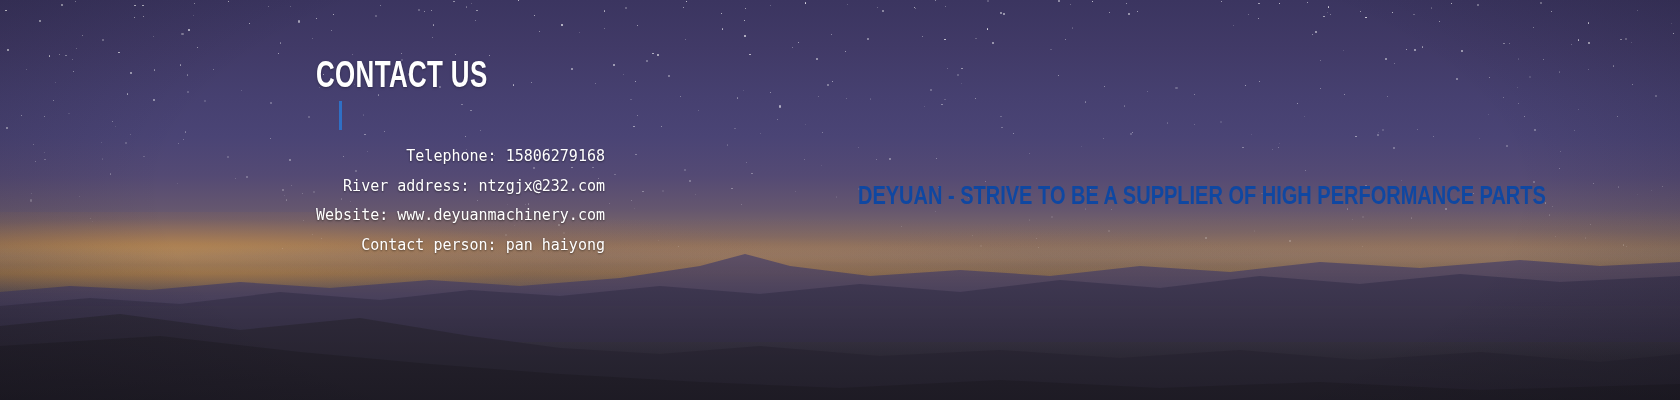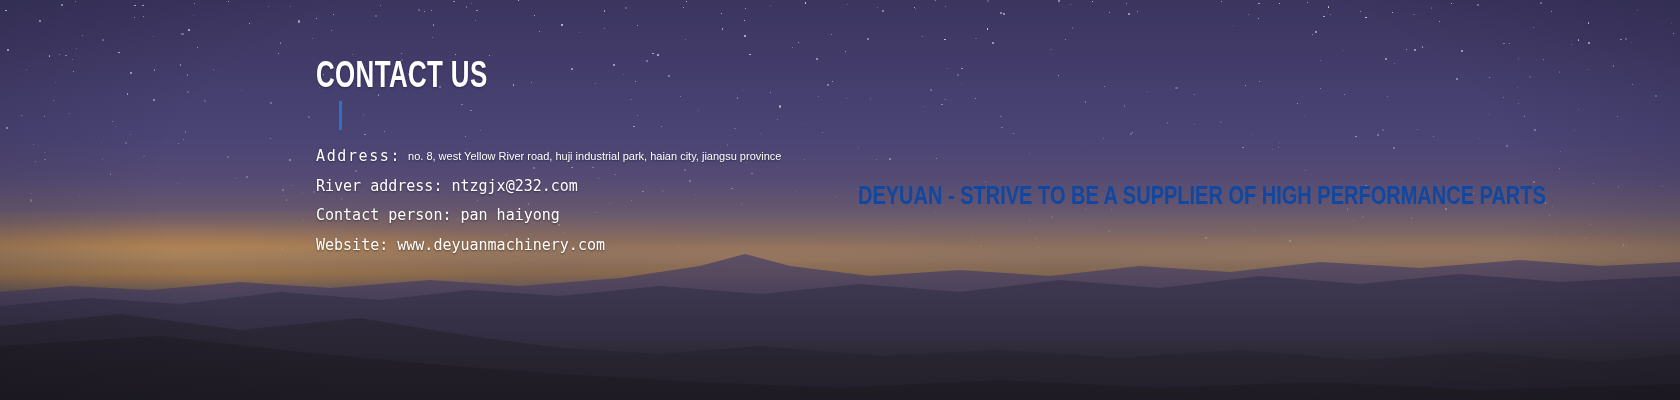--- a/index.html
+++ b/index.html
@@ -105,20 +105,21 @@
     background:
       linear-gradient(to bottom, rgba(0,0,0,0) 62%, rgba(12,10,18,0.30) 88%, rgba(10,9,15,0.42) 100%),
       radial-gradient(ellipse 1300px 520px at 50% 48%, rgba(0,0,0,0) 52%, rgba(10,8,16,0.35) 100%);
     pointer-events: none;
   }
 
   
   .content {
     position: absolute;
     inset: 0;
+    text-align: right;
   }
 
   .heading {
     position: absolute;
     left: 316px;
     top: 57px;
     color: #ffffff;
     font-size: 36px;
     font-weight: 700;
     letter-spacing: 0.5px;
@@ -634,39 +635,40 @@
   <div class="vignette"></div>
 
   <div class="content">
 
     <div class="heading">CONTACT US</div>
 
     <div class="accent-bar"></div>
 
     <div class="details">
 
+
       <div class="row">
-        <span class="label-lg">Address:</span><span class="addr-value">no. 8, west Yellow River road, huji industrial park, haian city, jiangsu province</span>
+        <span>Telephone:</span>
+        <span>15806279168</span>
       </div>
-
 
 
       <div class="row">
         <span>River address:</span>
         <span>ntzgjx@232.com</span>
       </div>
 
       <div class="row">
+        <span>Website:</span>
+        <span>www.deyuanmachinery.com</span>
+      </div>
+
+      <div class="row">
         <span>Contact person:</span>
         <span>pan haiyong</span>
       </div>
 
-      <div class="row">
-        <span>Website:</span>
-        <span>www.deyuanmachinery.com</span>
-      </div>
-
     </div>
 
     <div class="tagline">DEYUAN - STRIVE TO BE A SUPPLIER OF HIGH PERFORMANCE PARTS</div>
 
   </div>
 </div>
 
 </body></html>

